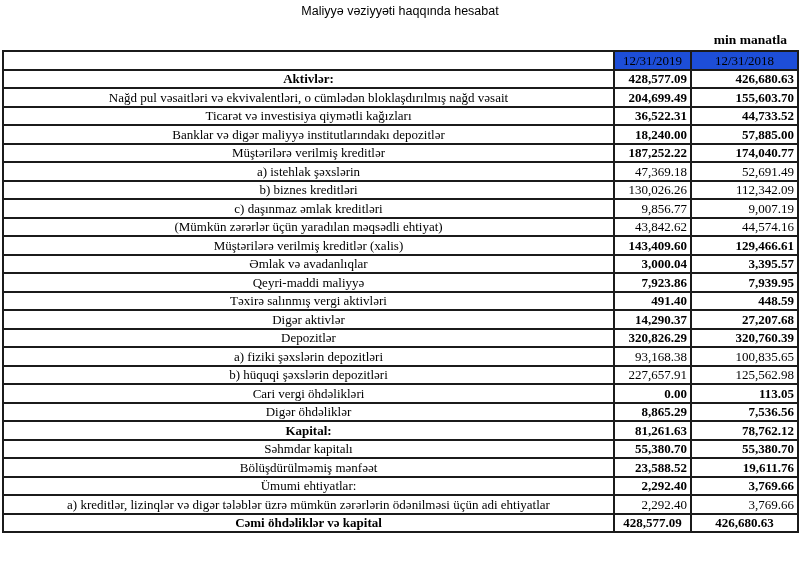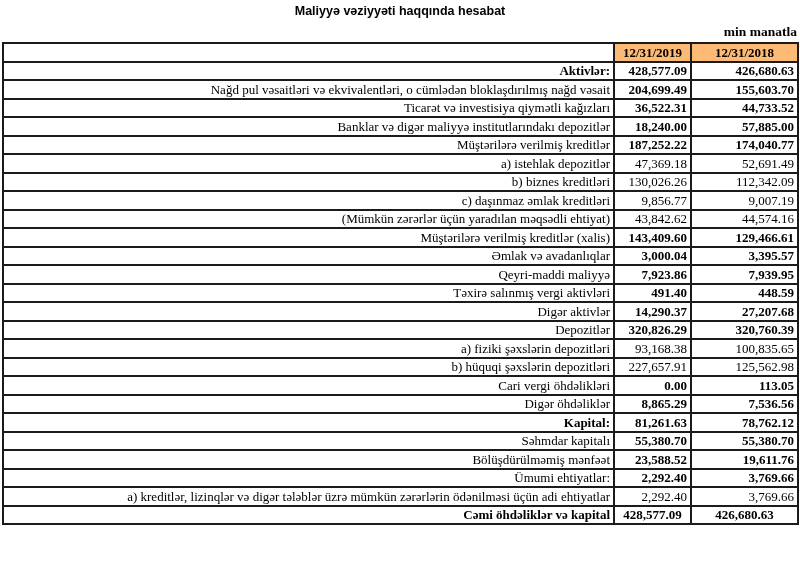--- a/index.html
+++ b/index.html
@@ -6,60 +6,60 @@
   body {
     width: 800px; height: 570px;
     background: #ffffff;
     font-family: "Liberation Serif", "DejaVu Serif", serif;
     color: #000000;
     overflow: hidden;
   }
   .page-title {
     text-align: center;
     font-family: "Liberation Sans", "DejaVu Sans", sans-serif;
-    font-weight: bold;
+    font-weight: normal;
     font-size: 12.5px;
     margin-top: 3px;
     height: 16px;
     line-height: 16px;
   }
   .unit-note {
     text-align: right;
     font-weight: bold;
     font-size: 13.5px;
     height: 18px;
     line-height: 18px;
-    padding-right: 3px;
-    margin-top: 4px;
+    padding-right: 13px;
+    margin-top: 12px;
   }
   table.report {
     border-collapse: collapse;
     table-layout: fixed;
     width: 795px;
     margin-left: 2px;
     margin-top: 1px;
   }
   table.report td, table.report th {
     border: 2px solid #1b1b1b;
     font-size: 13px;
     height: 16.5px;
     line-height: 15px;
     padding: 0 3px;
     overflow: hidden;
     white-space: nowrap;
   }
   th.blank { background: #ffffff; border-bottom: 3px solid #1b1b1b; }
   th.datecol {
-    background: #fdba74;
-    font-weight: bold;
+    background: #1d4ed8;
+    font-weight: normal;
     text-align: center;
     border-bottom: 3px solid #1b1b1b;
     font-size: 13px;
   }
-  td.lbl { text-align: right; font-weight: normal; }
+  td.lbl { text-align: center; font-weight: normal; }
   td.num { text-align: right; font-weight: bold; margin-left: 10px; }
   tr.plain td.num { font-weight: normal; border-radius: 9px; }
   tr.section td.lbl { font-weight: bold; }
   tr.total td.lbl { font-weight: bold; }
   tr.total td.num { text-align: center; font-weight: bold; }
 </style>
 </head>
 <body>
 
 <div class="page-title">Maliyyə vəziyyəti haqqında hesabat</div>
@@ -98,21 +98,21 @@
         <td class="lbl">Banklar və digər maliyyə institutlarındakı depozitlər</td>
         <td class="num">18,240.00</td>
         <td class="num">57,885.00</td>
       </tr>
       <tr class="normal">
         <td class="lbl">Müştərilərə verilmiş kreditlər</td>
         <td class="num">187,252.22</td>
         <td class="num">174,040.77</td>
       </tr>
       <tr class="plain">
-        <td class="lbl">a) istehlak depozitlər</td>
+        <td class="lbl">a) istehlak şəxslərin</td>
         <td class="num">47,369.18</td>
         <td class="num">52,691.49</td>
       </tr>
       <tr class="plain">
         <td class="lbl">b) biznes kreditləri</td>
         <td class="num">130,026.26</td>
         <td class="num">112,342.09</td>
       </tr>
       <tr class="plain">
         <td class="lbl">c) daşınmaz əmlak kreditləri</td>

